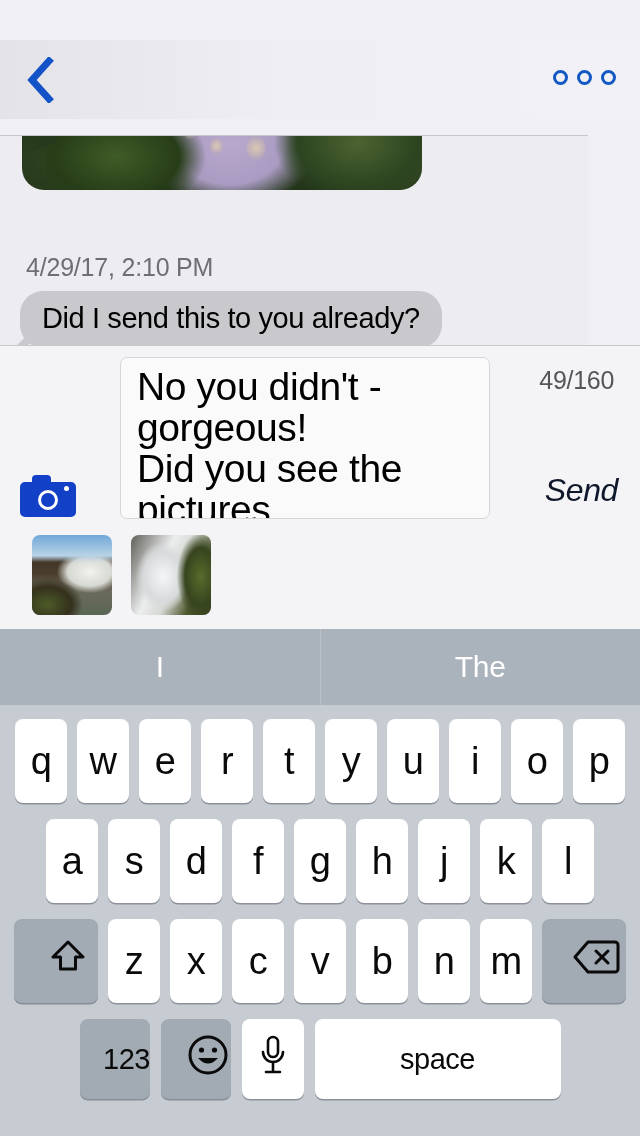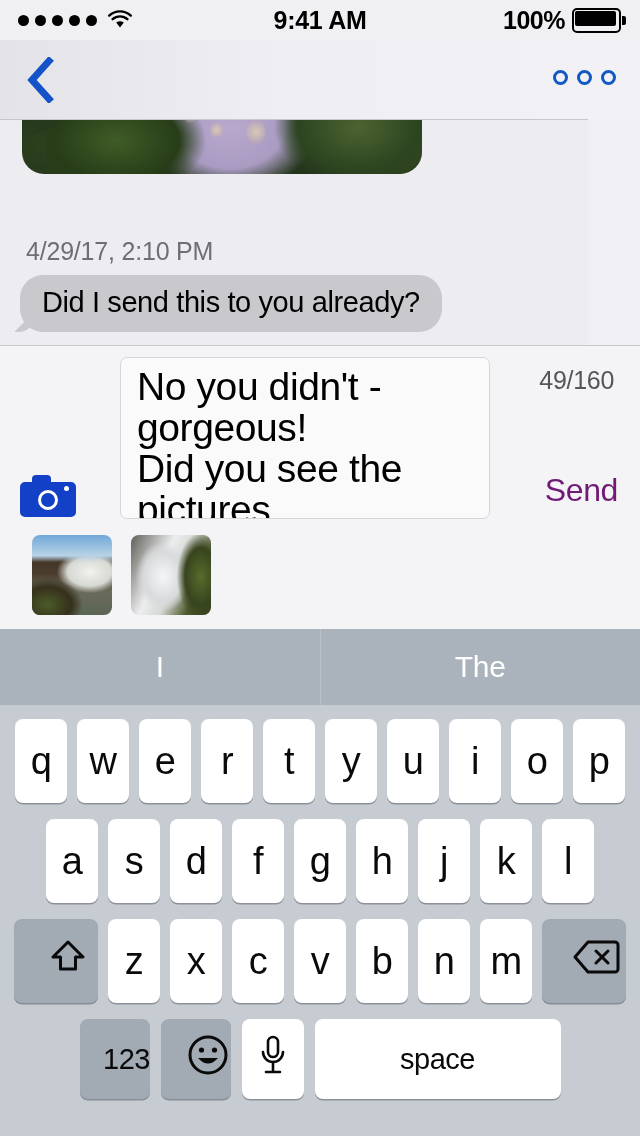--- a/index.html
+++ b/index.html
@@ -50,21 +50,21 @@
     position:absolute; right:16px; top:20px;
     display:flex; align-items:center; gap:9px; padding:10px 8px;
   }
   .nav-more i {
     display:block; width:15px; height:15px; border-radius:50%;
     border:3px solid #1259C3; background:transparent;
   }
 
   
   .convo {
-    position:absolute; top:119px; left:0; width:588px; height:226px;
+    position:absolute; top:135px; left:0; width:588px; height:226px;
     background:#EDEDF1; overflow:hidden;
     border-top:1px solid #C8C8CC;
   }
   .photo-bubble {
     position:absolute; left:22px; top:-42px; width:400px; height:96px;
     border-radius:22px; overflow:hidden;
     background:
       radial-gradient(ellipse 120px 90px at 52% 52%, #B9A8CE 0%, #A99BC2 45%, rgba(140,130,165,0) 72%),
       radial-gradient(ellipse 170px 120px at 8% 70%, #2E4220 0%, #1C2D14 60%, rgba(20,30,12,0) 85%),
       radial-gradient(ellipse 160px 130px at 95% 55%, #3A4D24 0%, #22331A 62%, rgba(25,40,18,0) 88%),
@@ -143,21 +143,21 @@
   .caret {
     display:inline-block; width:3px; height:30px; background:#9A9A9E;
     vertical-align:-5px; margin-left:1px;
   }
   .char-count {
     position:absolute; right:26px; top:20px;
     font-size:25px; color:#55555A; letter-spacing:-0.3px;
   }
   .send-btn {
     position:absolute; right:22px; top:126px;
-    font-size:32px; color:#701a75; font-weight:500; letter-spacing:-0.4px;
+    font-size:32px; color:#0f172a; font-weight:500; letter-spacing:-0.4px;font-style:italic;
   }
   .thumbs { position:absolute; left:32px; top:189px; display:flex; gap:19px; }
   .thumb { width:80px; height:80px; border-radius:8px; overflow:hidden; position:relative; }
   .thumb-a {
     background:
       linear-gradient(to bottom,#6FA8D8 0%,#B9D3E6 26%, rgba(185,211,230,0) 34%),
       radial-gradient(ellipse 40px 26px at 72% 46%, #F2F2EE 0%, #D6D8D2 55%, rgba(200,205,198,0) 82%),
       linear-gradient(to bottom,#3A3026 0%, #4A3C2C 48%, #6B6A5C 70%, #5A6654 100%);
   }
   .thumb-a:after {
@@ -210,47 +210,20 @@
   .key.emoji { width:70px; height:80px; }
   .key.mic { width:62px; height:80px; }
   .key.space { width:246px; height:80px; font-size:29px;text-align:center; }
   .key.return { width:136px; height:80px; font-size:29px; }
 </style>
 </head>
 <body>
 
 <div class="phone">
 
-  <div class="status-bar">
-    <div class="sb-left">
-      <span class="sig-dots">
-        <i></i>
-          <i></i>
-          <i></i>
-          <i></i>
-          <i></i>
-      </span>
-      <span class="wifi">
-        <svg width="26" height="20" viewBox="0 0 26 20">
-          <path d="M13 17.5 L9.2 12.6 A6.4 6.4 0 0 1 16.8 12.6 Z" fill="#000"></path>
-          <path d="M5.6 9.2 A11 11 0 0 1 20.4 9.2" stroke="#000" stroke-width="2.4" fill="none" stroke-linecap="round"></path>
-          <path d="M2.2 5.6 A16 16 0 0 1 23.8 5.6" stroke="#000" stroke-width="2.4" fill="none" stroke-linecap="round"></path>
-        </svg>
-      </span>
-    </div>
-    <div class="sb-center">9:41 AM</div>
-    <div class="sb-right">
-      <span class="batt-pct">100%</span>
-      <span class="batt">
-        <span class="batt-body"></span>
-          <span class="batt-fill"></span>
-          <span class="batt-nub"></span>
-      </span>
-    </div>
-  </div>
 
   <div class="nav-bar">
     <div class="nav-back">
       <span>
         <svg width="30" height="46" viewBox="0 0 30 46">
           <path d="M24 4 L7 23 L24 42" stroke="#1452C8" stroke-width="7" fill="none" stroke-linecap="square" stroke-linejoin="miter"></path>
         </svg>
       </span>
     </div>
     <div class="nav-more">

